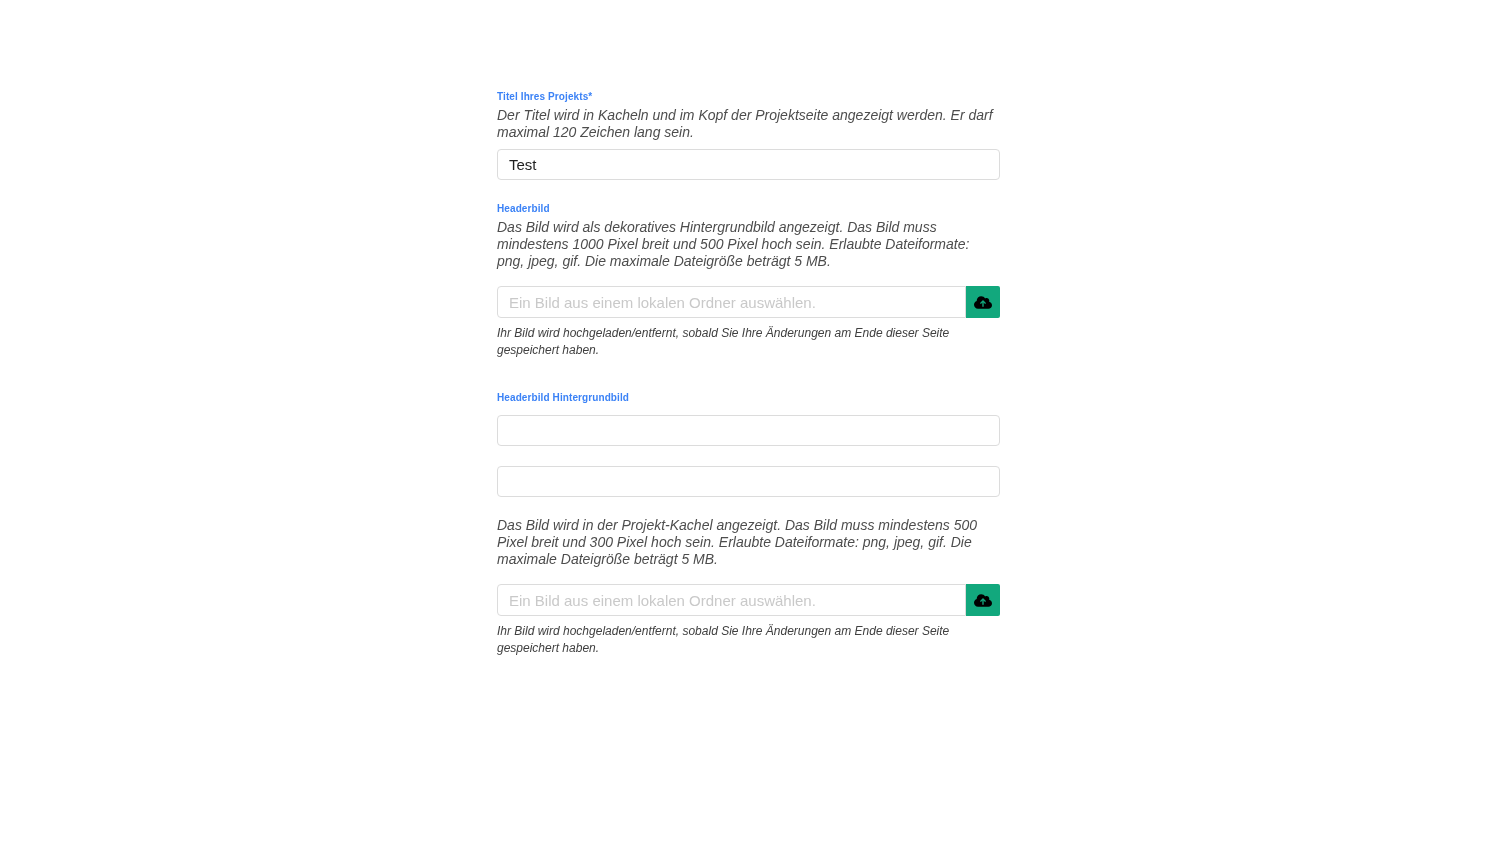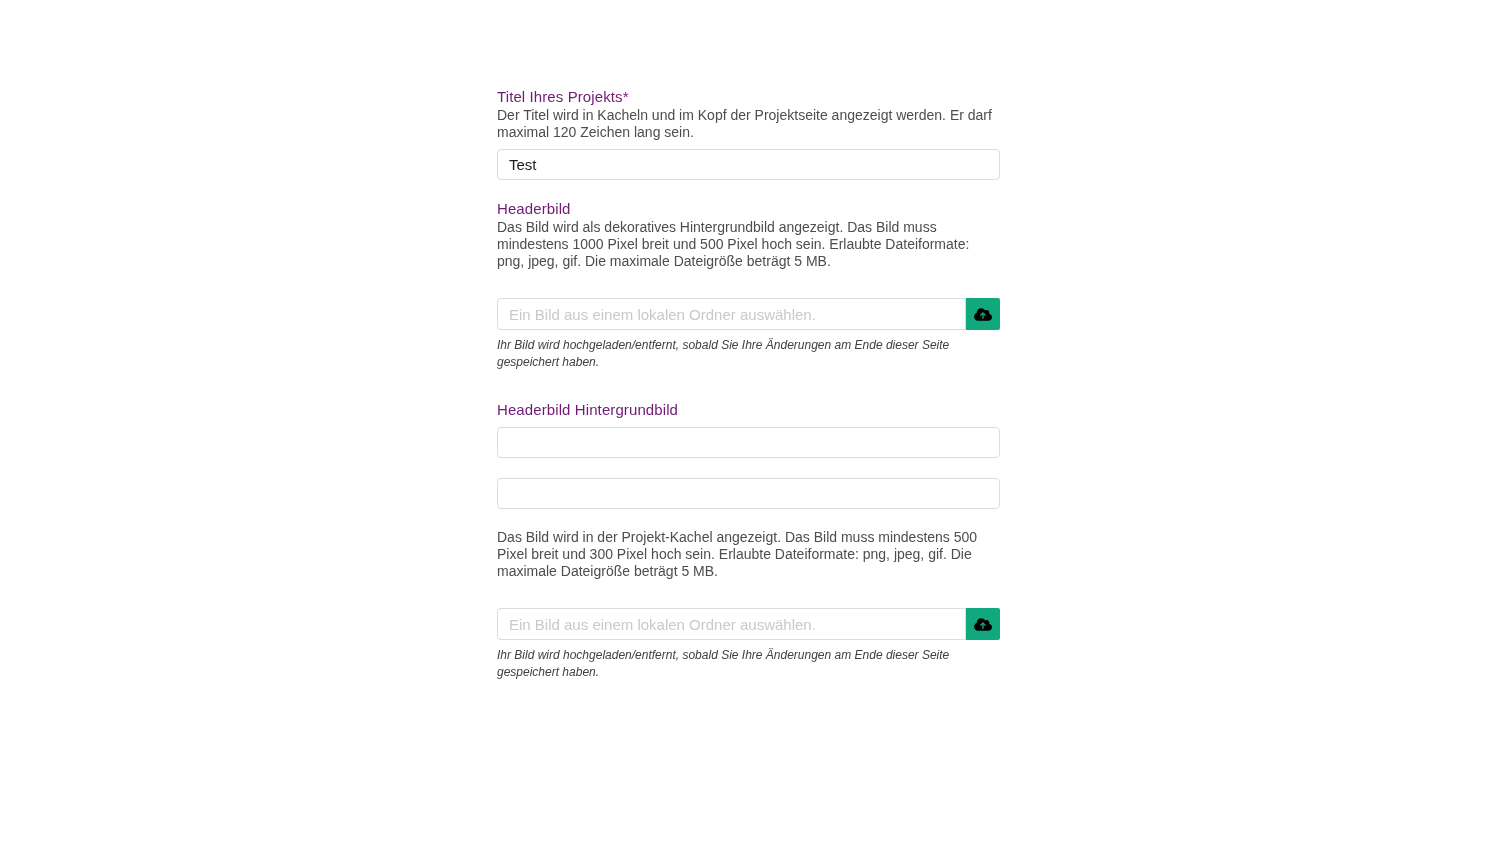--- a/index.html
+++ b/index.html
@@ -18,28 +18,29 @@
   }
   .form-col {
     position: absolute;
     left: 497px;
     top: 88px;
     width: 503px;
   }
   .field { margin-bottom: 20px; }
   .field-file { margin-bottom: 30px; }
   .field-label {
-    font-size: 15px;
-    font-weight: normal;
-    color: #701a75;
+    font-size: 10px;
+    font-weight: bold;
+    color: #3b82f6;
     line-height: 18px;
     letter-spacing: 0.1px;
   }
   .field-help {
     font-size: 14px;
+    font-style: italic;
     color: #4d4d4d;
     line-height: 17px;
     margin-top: 1px;
   }
   .text-input {
     display: block;
     width: 100%;
     height: 31px;
     margin-top: 8px;
     border: 1px solid #dcdcdc;
@@ -48,21 +49,21 @@
     font-family: "Liberation Sans", "DejaVu Sans", sans-serif;
     font-size: 15px;
     color: #1f1f1f;
     background: #ffffff;
     outline: none;
   }
   .text-input::placeholder { color: #c9c9c9; opacity: 1; }
   .file-row {
     display: flex;
     align-items: flex-start;
-    margin-top: 28px;
+    margin-top: 16px;
     height: 32px;
   }
   .file-row .file-input {
     flex: 1 1 auto;
     margin-top: 0;
     height: 100%;
     border-radius: 4px 0 0 4px;
   }
   .upload-btn {
     flex: 0 0 34px;

